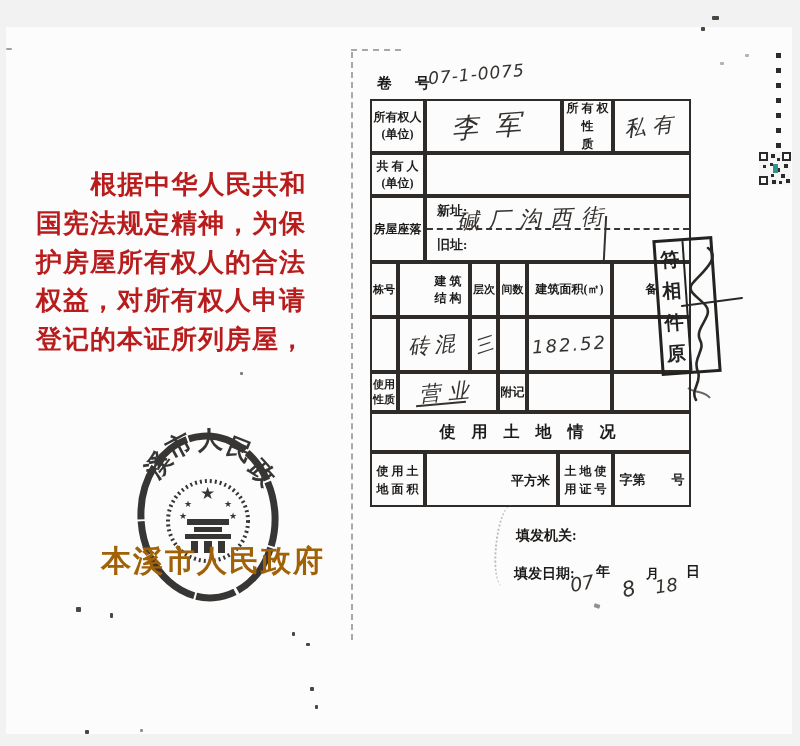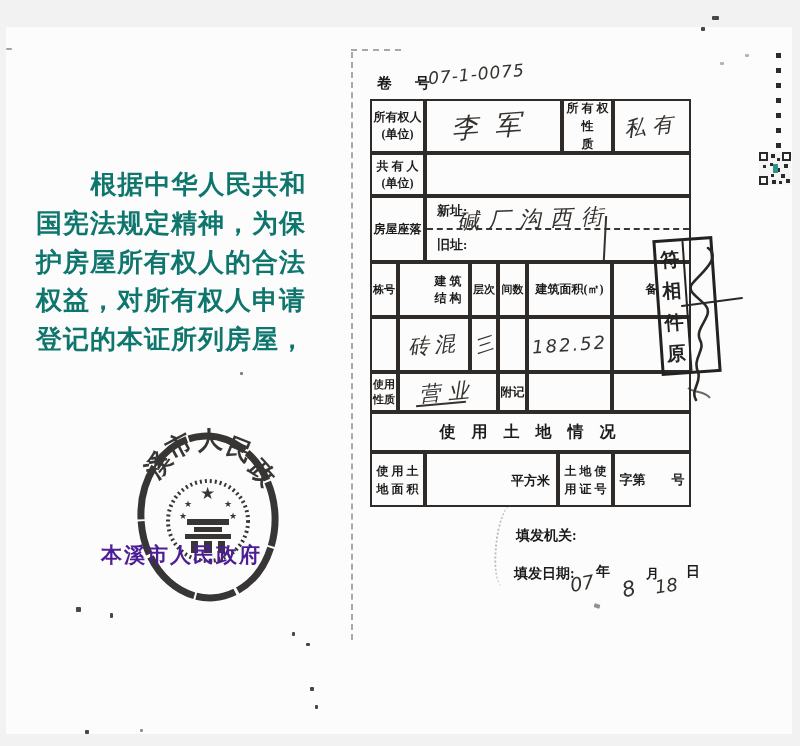--- a/index.html
+++ b/index.html
@@ -9,37 +9,37 @@
   
   .frame{background:#f2f2f2;}
   
   .cell{position:absolute;border:2px solid #2e2b28;box-sizing:border-box;}
   .lbl{font-family:"Liberation Serif",serif;font-weight:700;color:#1d1b19;}
   .pre{white-space:pre-line;}
   .center{display:flex;align-items:center;justify-content:center;text-align:center;}
   
   .hw{font-family:"DejaVu Sans",sans-serif;font-style:italic;font-weight:500;color:#35322f;}
   
-  .para-line{width:300px;font-size:26px;line-height:38.8px;font-weight:700;color:#0f766e;
+  .para-line{width:300px;font-size:26px;line-height:38.8px;font-weight:700;color:#b91c1c;
              font-family:"Liberation Serif",serif;letter-spacing:1px;}
   .indent{text-indent:2.1em;}
   
   .fold-v{border-left:2px dashed #8f8d8a;opacity:.75;}
   .fold-h{border-top:2px dashed #8f8d8a;opacity:.75;}
   .dashed-div{border-top:2px dashed #3a3733;}
   .speck{position:absolute;background:#4a4743;border-radius:1px;}
   .dotcol{position:absolute;width:5px;height:5px;background:#2d2b28;}
   
   .stamp-box{position:absolute;left:657px;top:238px;width:60px;height:136px;
              border:3px solid #242220;transform:rotate(-4deg);box-sizing:border-box;
              display:flex;}
   .stamp-left{width:26px;border-right:2px solid #242220;display:flex;flex-direction:column;
               align-items:center;justify-content:space-around;padding:2px 0;}
   .stamp-char{font-size:19px;font-weight:700;color:#242220;font-family:"Liberation Serif",serif;}
-  .seal-authority{font-size:21px;font-weight:700;letter-spacing:2px;color:#4c1d95;
+  .seal-authority{font-size:30px;font-weight:700;letter-spacing:2px;color:#a16207;
                   font-family:"Liberation Serif",serif;}
 </style>
 </head>
 <body>
 
 <div id="screen">
 
   <div class="abs frame" style="left:0;top:0;width:800px;height:27px;"></div>
   <div class="abs frame" style="left:0;top:0;width:6px;height:746px;"></div>
   <div class="abs frame" style="left:0;top:734px;width:800px;height:12px;"></div>

